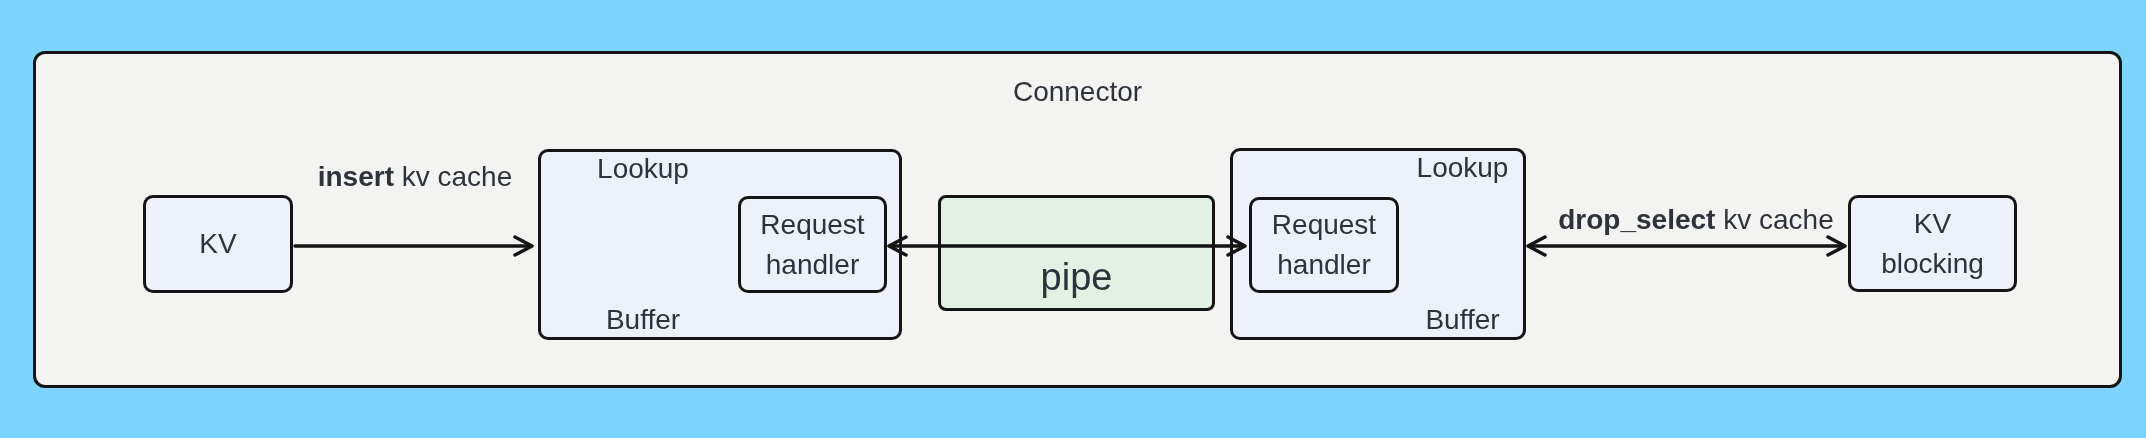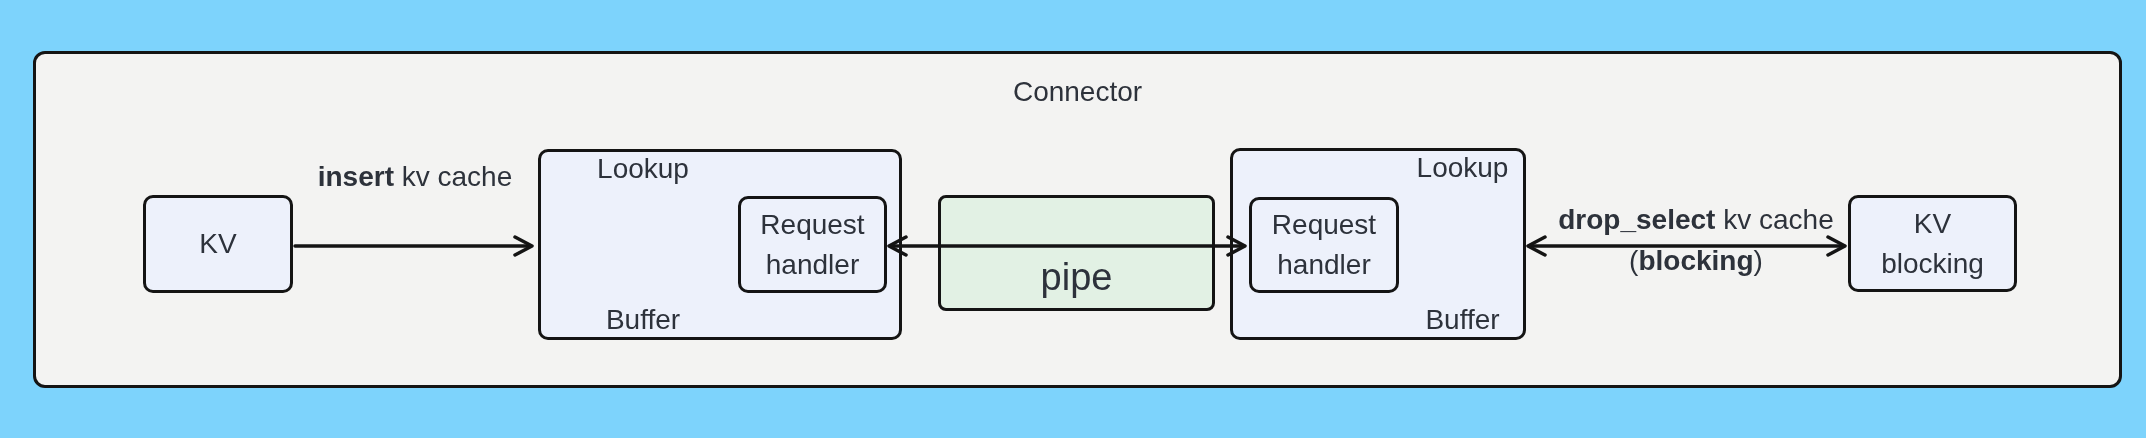--- a/index.html
+++ b/index.html
@@ -144,21 +144,20 @@
     <span>Lookup</span>
     <span>Buffer</span>
   </div>
   <div class="abs node req-right">
     <span>Request</span>
     <span>handler</span>
   </div>
 
   <div class="abs edge-label edge-label-drop">
     <div><b>drop_select</b><span> kv cache</span></div>
-    <div><span>(</span><b>blocking</b><span>)</span></div>
   </div>
 
   <svg class="abs arrow arrow-drop" width="322" height="30">
     <line x1="3" y1="15" x2="318" y2="15"></line>
     <path d="M19 6 L2 15 L19 24"></path>
     <path d="M302 6 L319 15 L302 24"></path>
   </svg>
 
   <div class="abs node kv-consumer">
     <span>KV</span>

